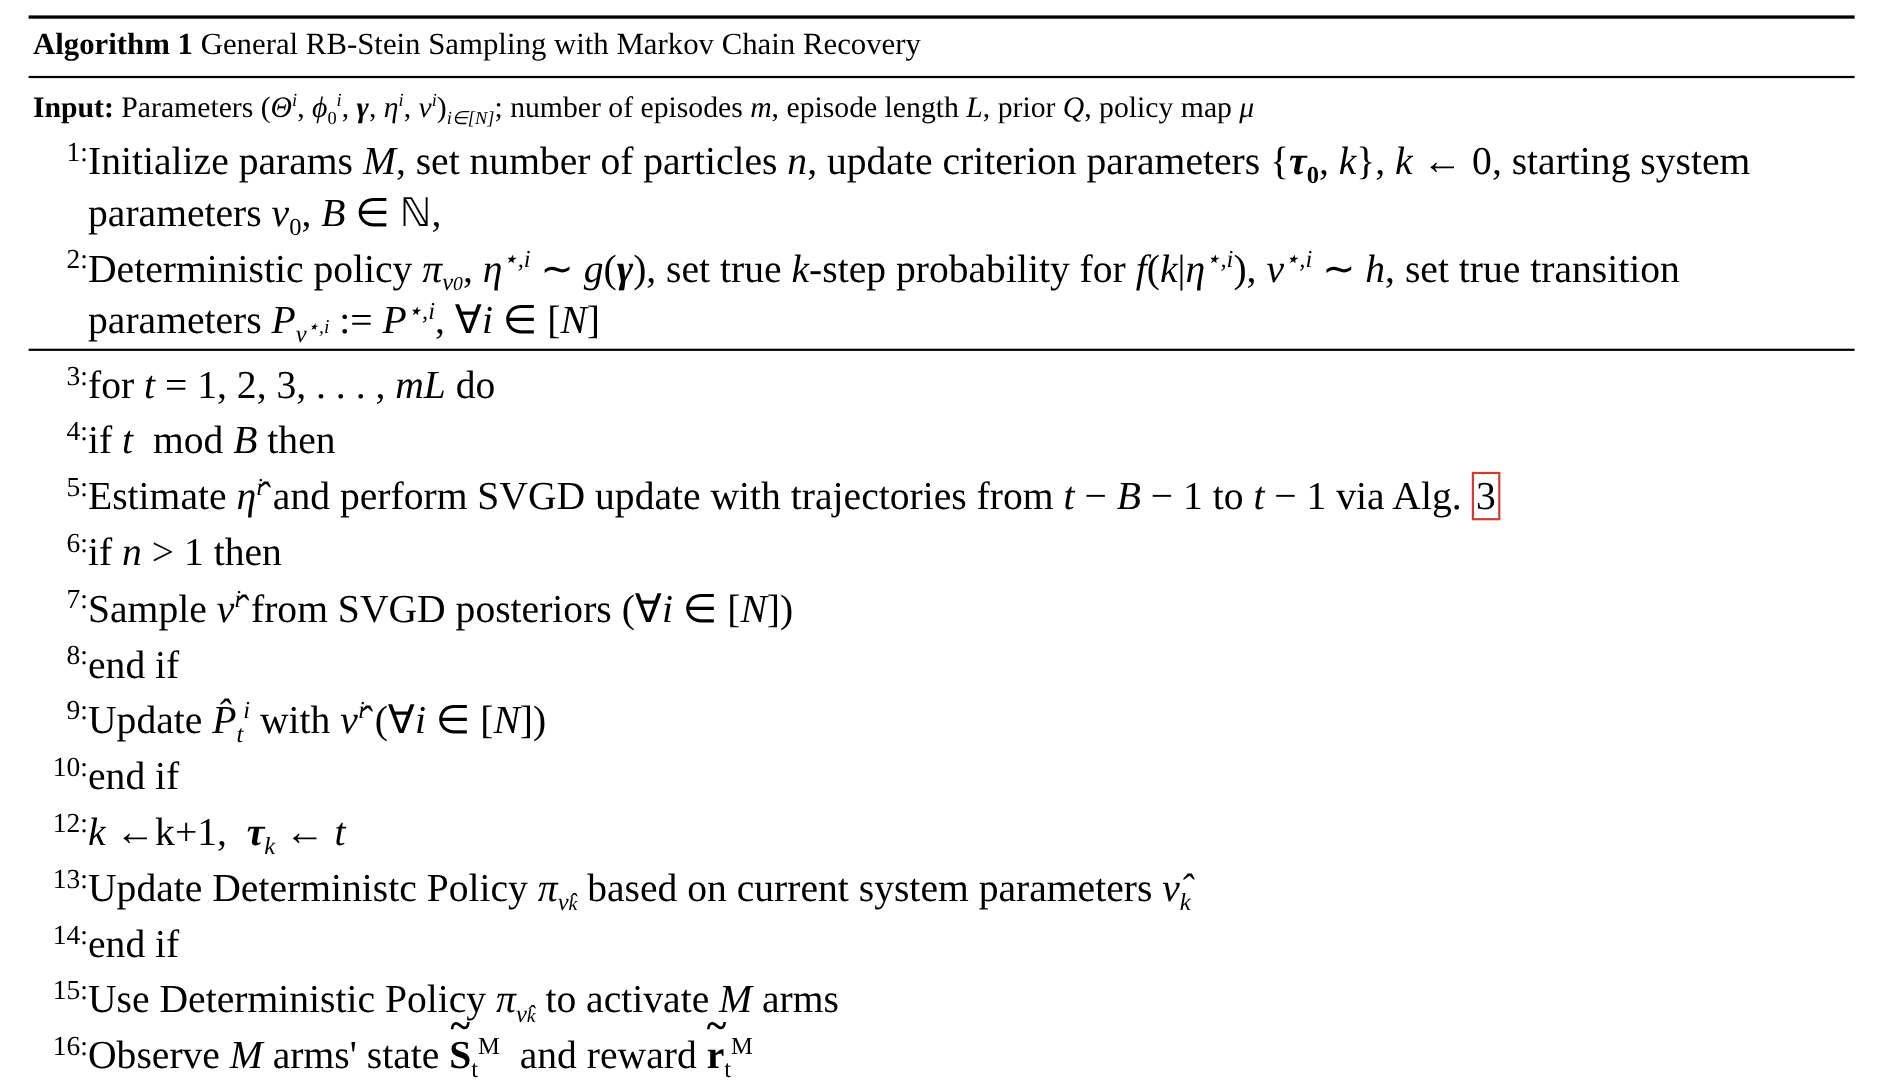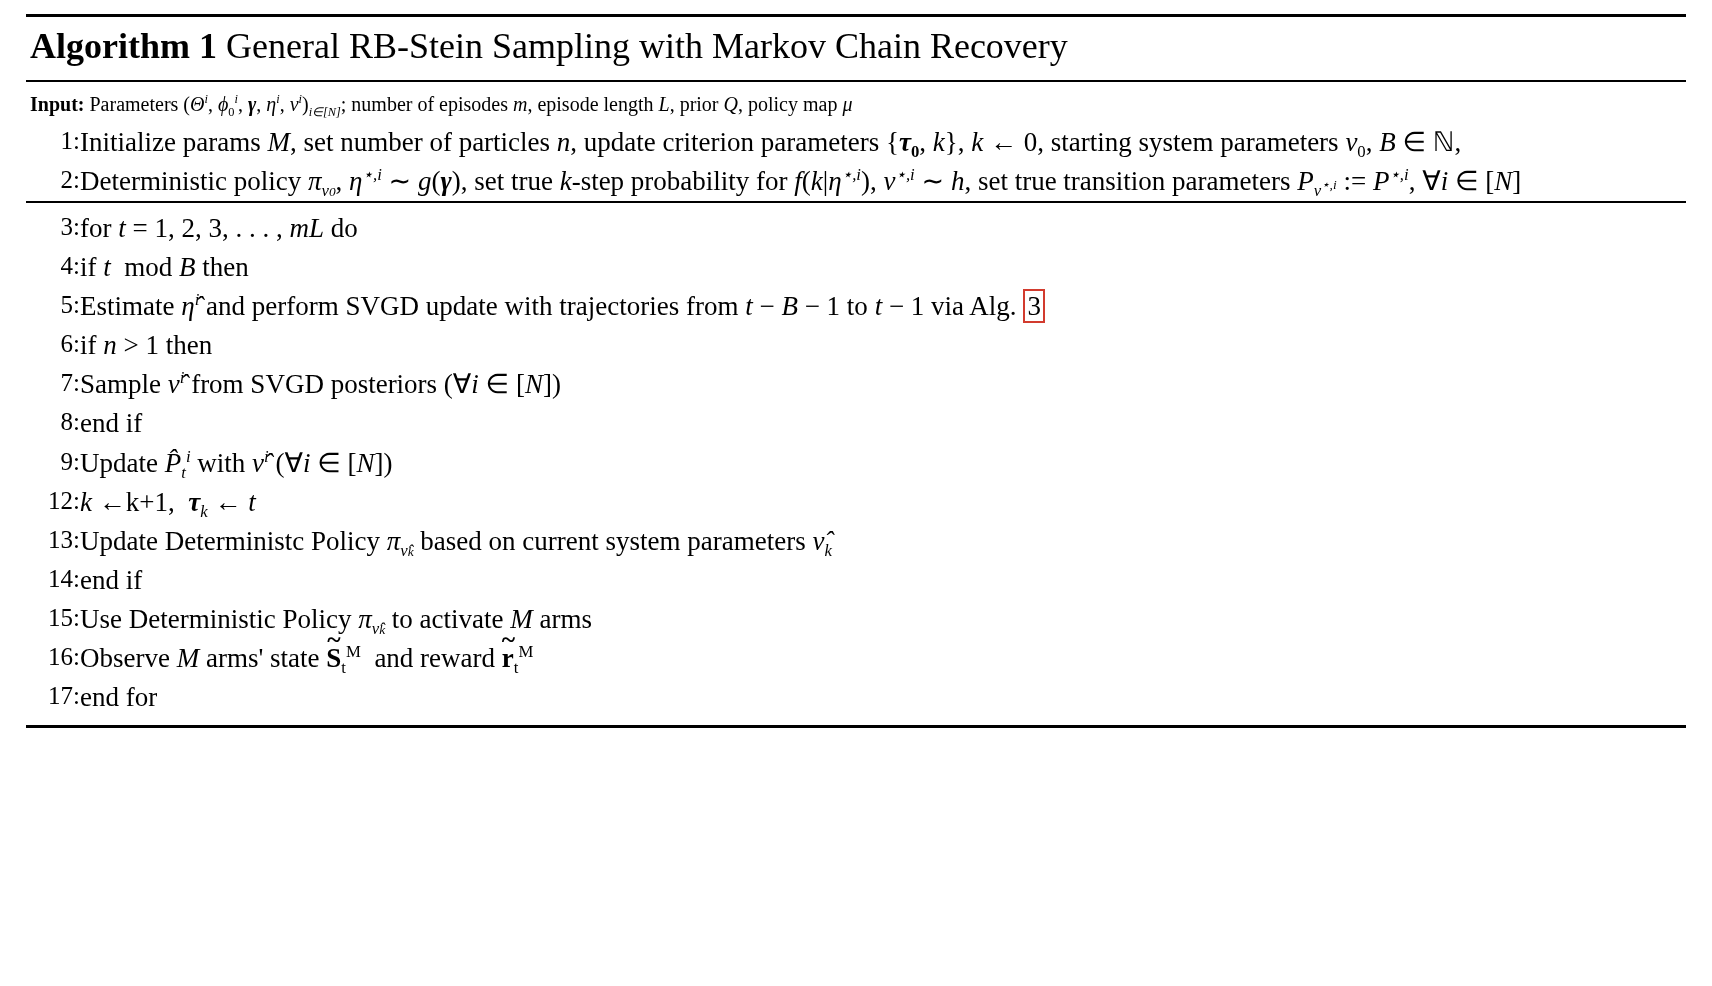--- a/index.html
+++ b/index.html
@@ -27,48 +27,48 @@
   .rule-thick {
     border-top: 3px solid #000;
     height: 0;
   }
   .rule-thin {
     border-top: 2px solid #000;
     height: 0;
   }
   .title-row {
     padding: 6px 4px 10px 4px;
-    font-size: 36px;
+    font-size: 28px;
     white-space: nowrap;
   }
   .title-row .kw { font-weight: bold; }
   .input-row {
     padding: 9px 4px 6px 4px;
-    font-size: 20px;
+    font-size: 27px;
   }
   .input-row .kw { font-weight: bold; }
 
   table.lines {
     border-collapse: collapse;
     width: 100%;
   }
   table.lines td {
     vertical-align: top;
     padding: 2px 0 2px 0;
   }
   td.num {
     width: 54px;
     text-align: right;
     padding-right: 14px;
     font-size: 25px;
     white-space: nowrap;
   }
   td.body {
     text-align: left;
-    font-size: 27px;
+    font-size: 36px;
   }
   .kw { font-weight: normal; }
   .ind1 { padding-left: 30px; margin-top: 28px; }
   .ind2 { padding-left: 62px; margin-left: 38px; }
   .ind3 { padding-left: 94px; }
   .mi { font-style: italic; }
   .bsym { font-weight: bold; font-style: italic; }
   .upsym { font-weight: bold; font-style: normal; }
   sub, sup {
     font-size: 62%;
@@ -179,20 +179,26 @@
           <span class="kw">end if</span>
         </td>
       </tr>
       <tr class="row-tall">
         <td class="num">9:</td>
         <td class="body ind2">
           Update <span class="mi">P̂<sub>t</sub><sup>i</sup></span> with <span class="mi">ν̂<sup>i</sup></span> (∀<span class="mi">i</span> ∈ [<span class="mi">N</span>])
         </td>
       </tr>
       <tr>
+        <td class="num">10:</td>
+        <td class="body ind1">
+          <span class="kw">end if</span>
+        </td>
+      </tr>
+      <tr>
         <td class="num">12:</td>
         <td class="body ind2">
           <span class="mi">k</span> ←k+1, &nbsp;<span class="bsym">τ</span><sub>k</sub> ← <span class="mi">t</span>
         </td>
       </tr>
       <tr>
         <td class="num">13:</td>
         <td class="body ind2">
           Update Deterministc Policy <span class="mi">π<sub>ν̂<span class="nested-sub">k</span></sub></span> based on current system parameters <span class="mi">ν̂<sub>k</sub></span>
         </td>

